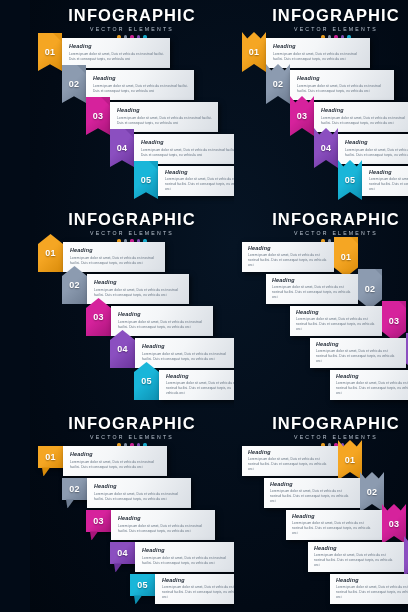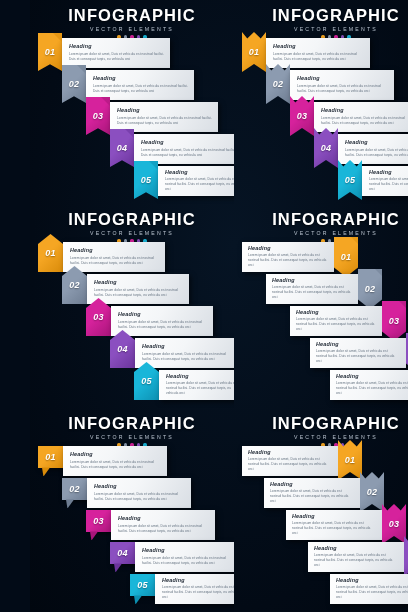--- a/index.html
+++ b/index.html
@@ -65,21 +65,20 @@
     letter-spacing: .05px;
   }
 
   
   .tag {
     position: relative; flex: none;
     display: flex; align-items: center; justify-content: center;
     color: #fff; font-weight: bold; font-size: 9px;
     letter-spacing: .3px;
     text-shadow: 0 1px 1.5px rgba(0,0,0,.35);
-    font-style: italic;
   }
   .tag .num { position: relative; z-index: 3; }
 
   
   .shape-bookmark { width: 24px; height: 38px; margin-top: -5px; }
   .shape-bookmark .sh {
     position: absolute; inset: 0;
     clip-path: polygon(0 0, 100% 0, 100% 100%, 50% 82%, 0 100%);
     box-shadow: 1.5px 2px 4px rgba(0,0,0,.5);
   }

